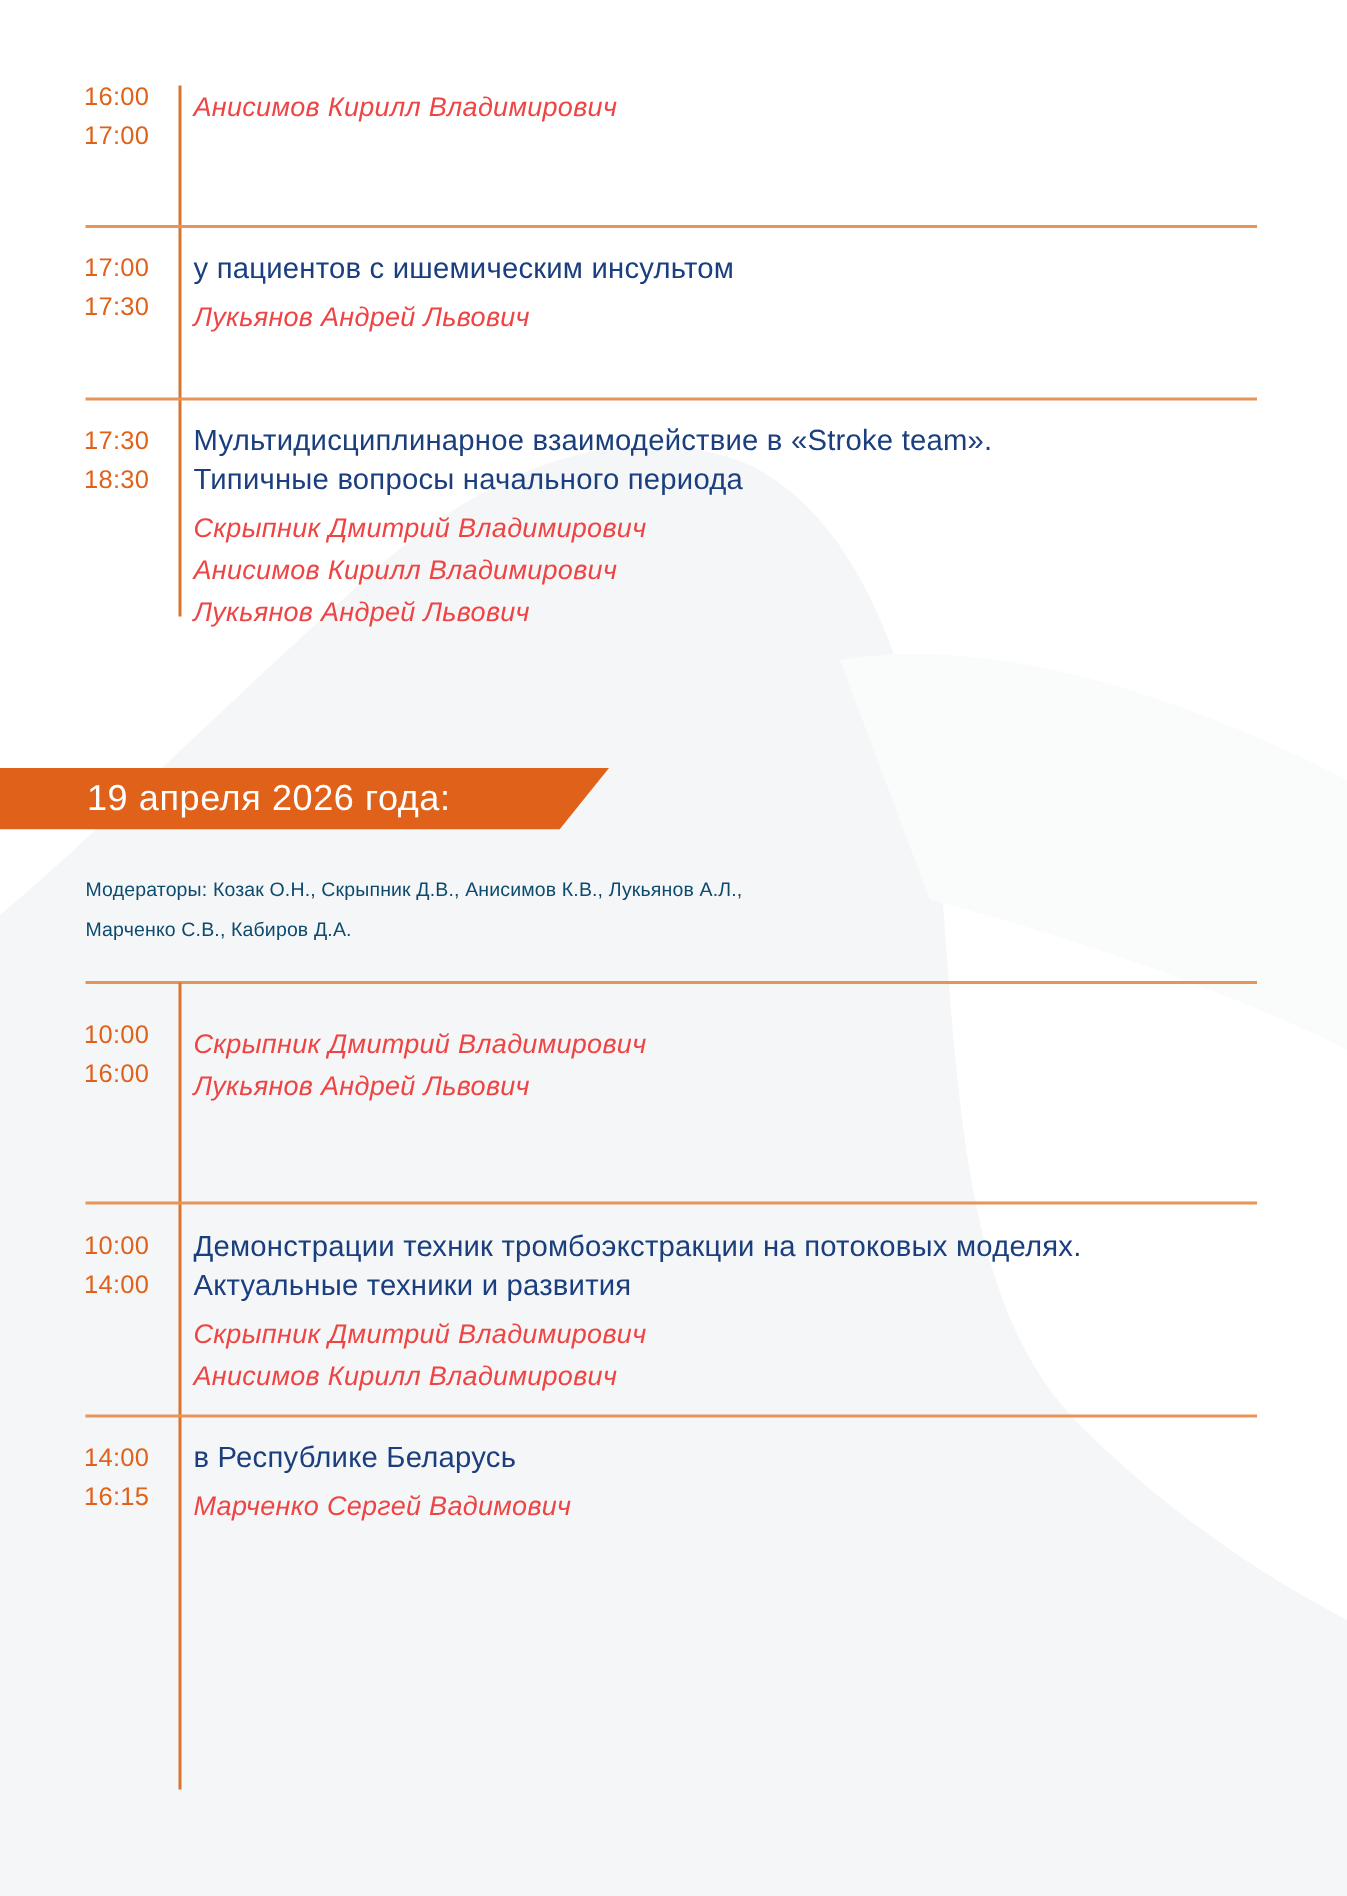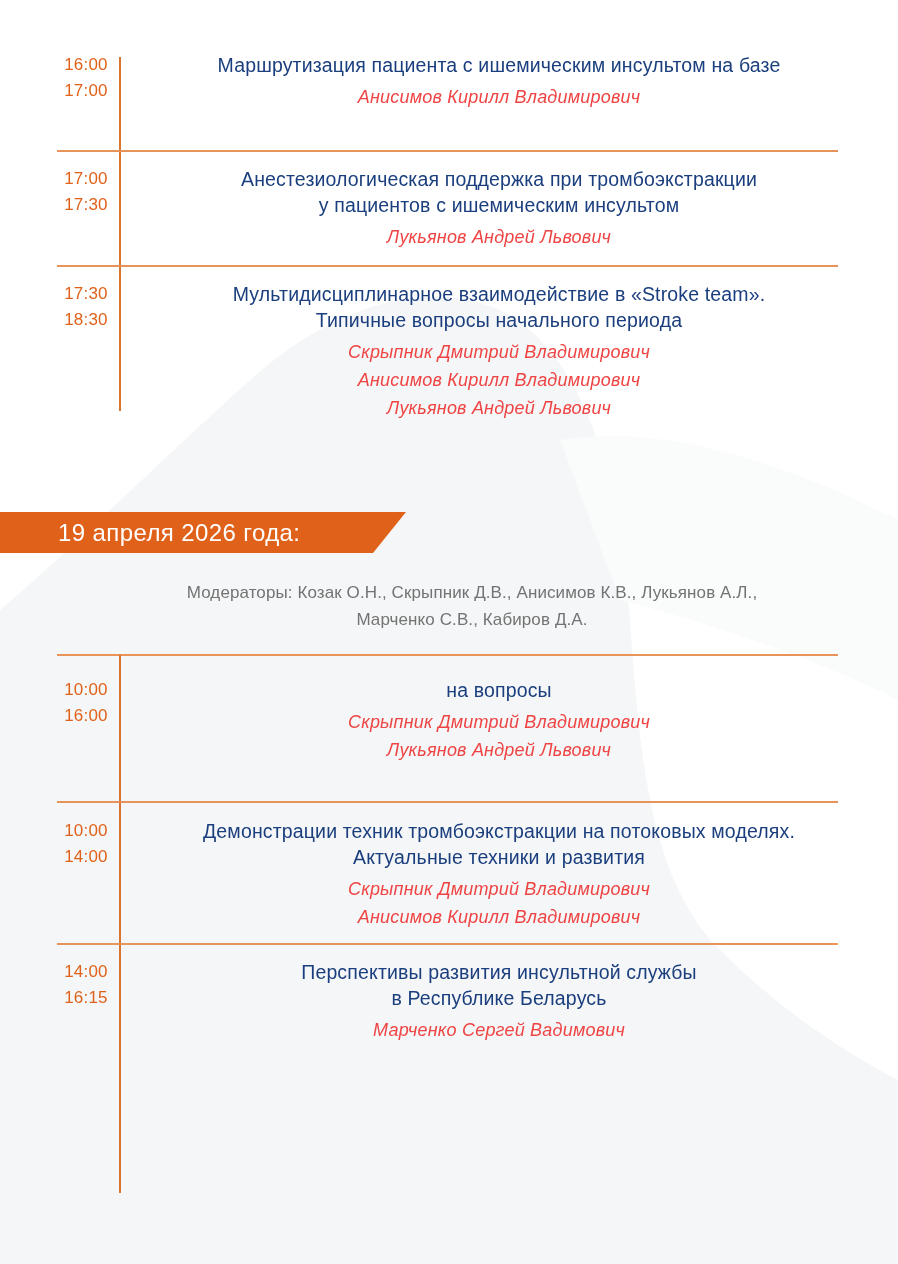--- a/index.html
+++ b/index.html
@@ -1,37 +1,37 @@
 <!DOCTYPE html>
 <html><head>
 <meta charset="utf-8">
 <style>
   * { margin: 0; padding: 0; box-sizing: border-box; }
   html, body { width: 898px; height: 1264px; overflow: hidden; background: #ffffff; }
   body { position: relative; font-family: "Liberation Sans", "DejaVu Sans", sans-serif; color: #1b3f7e; }
   .bg-shape { position: absolute; left: 0; top: 0; width: 898px; height: 1264px; z-index: 0; }
-  .layer { position: absolute; left: 0; top: 0; width: 898px; height: 1264px; z-index: 1; text-align: center; }
+  .layer { position: absolute; left: 0; top: 0; width: 898px; height: 1264px; z-index: 1; }
 
   .vline { position: absolute; left: 119px; width: 2px; background: #d9752f; }
   .hline { position: absolute; left: 57px; width: 781px; height: 1.5px; background: #e8935a; }
 
   .session { position: absolute; left: 0; width: 898px; }
   .times { position: absolute; left: 56px; top: 0; width: 60px; font-size: 17px; line-height: 26px; color: #e0621a; font-weight: 500; letter-spacing: 0.2px; }
   .times span { display: block; }
   .content { position: absolute; left: 129px; top: 0; width: 740px; }
   .title { font-size: 19.5px; line-height: 26px; font-weight: 500; color: #1b3f7e; letter-spacing: 0.15px; }
   .title span { display: block; white-space: nowrap; }
   .speakers { margin-top: 5px; }
   .speaker { display: block; font-size: 18px; line-height: 28px; font-style: italic; color: #ef4444; letter-spacing: 0.2px; }
 
   .banner { position: absolute; left: 0; top: 512px; width: 406px; height: 40px; }
   .banner svg { position: absolute; left: 0; top: 0; }
   .banner-text { position: absolute; left: 58px; top: 6px; font-size: 24px; line-height: 30px; color: #ffffff; font-weight: 500; letter-spacing: 0.4px; white-space: nowrap; }
 
-  .moderators { position: absolute; left: 57px; top: 579px; width: 830px; font-size: 17px; line-height: 27px; color: #737373; font-weight: 500; letter-spacing: 0.1px; }
+  .moderators { position: absolute; left: 57px; top: 579px; width: 830px; font-size: 13px; line-height: 27px; color: #0c4a6e; font-weight: 500; letter-spacing: 0.1px; }
   .moderators span { display: block; white-space: nowrap; }
 </style>
 </head>
 <body>
 
 <svg class="bg-shape" width="898" height="1264" viewBox="0 0 898 1264">
   <rect x="0" y="0" width="898" height="1264" fill="#ffffff"></rect>
   <path d="M 0 610 C 60 560, 150 470, 250 380 C 340 300, 430 280, 500 310 C 580 350, 620 470, 630 620 C 640 760, 650 880, 720 950 C 790 1020, 860 1060, 898 1080 L 898 1264 L 0 1264 Z" fill="#f5f6f7"></path>
   <path d="M 560 440 C 680 420, 820 480, 898 520 L 898 700 C 820 660, 700 620, 620 600 Z" fill="#fafbfb"></path>
 </svg>
@@ -42,36 +42,34 @@
   <div class="hline" style="top:150px;"></div>
   <div class="hline" style="top:265px;"></div>
 
   <div class="session" style="top:52px;">
     <div class="times">
       <span>16:00</span>
       <span>17:00</span>
     </div>
     <div class="content">
       <div class="title">
-        <span>Маршрутизация пациента с ишемическим инсультом на базе</span>
       </div>
       <div class="speakers">
         <span class="speaker">Анисимов Кирилл Владимирович</span>
       </div>
     </div>
   </div>
 
   <div class="session" style="top:166px;">
     <div class="times">
       <span>17:00</span>
       <span>17:30</span>
     </div>
     <div class="content">
       <div class="title">
-        <span>Анестезиологическая поддержка при тромбоэкстракции</span>
         <span>у пациентов с ишемическим инсультом</span>
       </div>
       <div class="speakers">
         <span class="speaker">Лукьянов Андрей Львович</span>
       </div>
     </div>
   </div>
 
   <div class="session" style="top:281px;">
     <div class="times">
@@ -108,21 +106,20 @@
   <div class="hline" style="top:801px;"></div>
   <div class="hline" style="top:943px;"></div>
 
   <div class="session" style="top:677px;">
     <div class="times">
       <span>10:00</span>
       <span>16:00</span>
     </div>
     <div class="content">
       <div class="title">
-        <span>на вопросы</span>
       </div>
       <div class="speakers">
         <span class="speaker">Скрыпник Дмитрий Владимирович</span>
         <span class="speaker">Лукьянов Андрей Львович</span>
       </div>
     </div>
   </div>
 
   <div class="session" style="top:818px;">
     <div class="times">
@@ -141,21 +138,20 @@
     </div>
   </div>
 
   <div class="session" style="top:959px;">
     <div class="times">
       <span>14:00</span>
       <span>16:15</span>
     </div>
     <div class="content">
       <div class="title">
-        <span>Перспективы развития инсультной службы</span>
         <span>в Республике Беларусь</span>
       </div>
       <div class="speakers">
         <span class="speaker">Марченко Сергей Вадимович</span>
       </div>
     </div>
   </div>
 
 </div>
 

